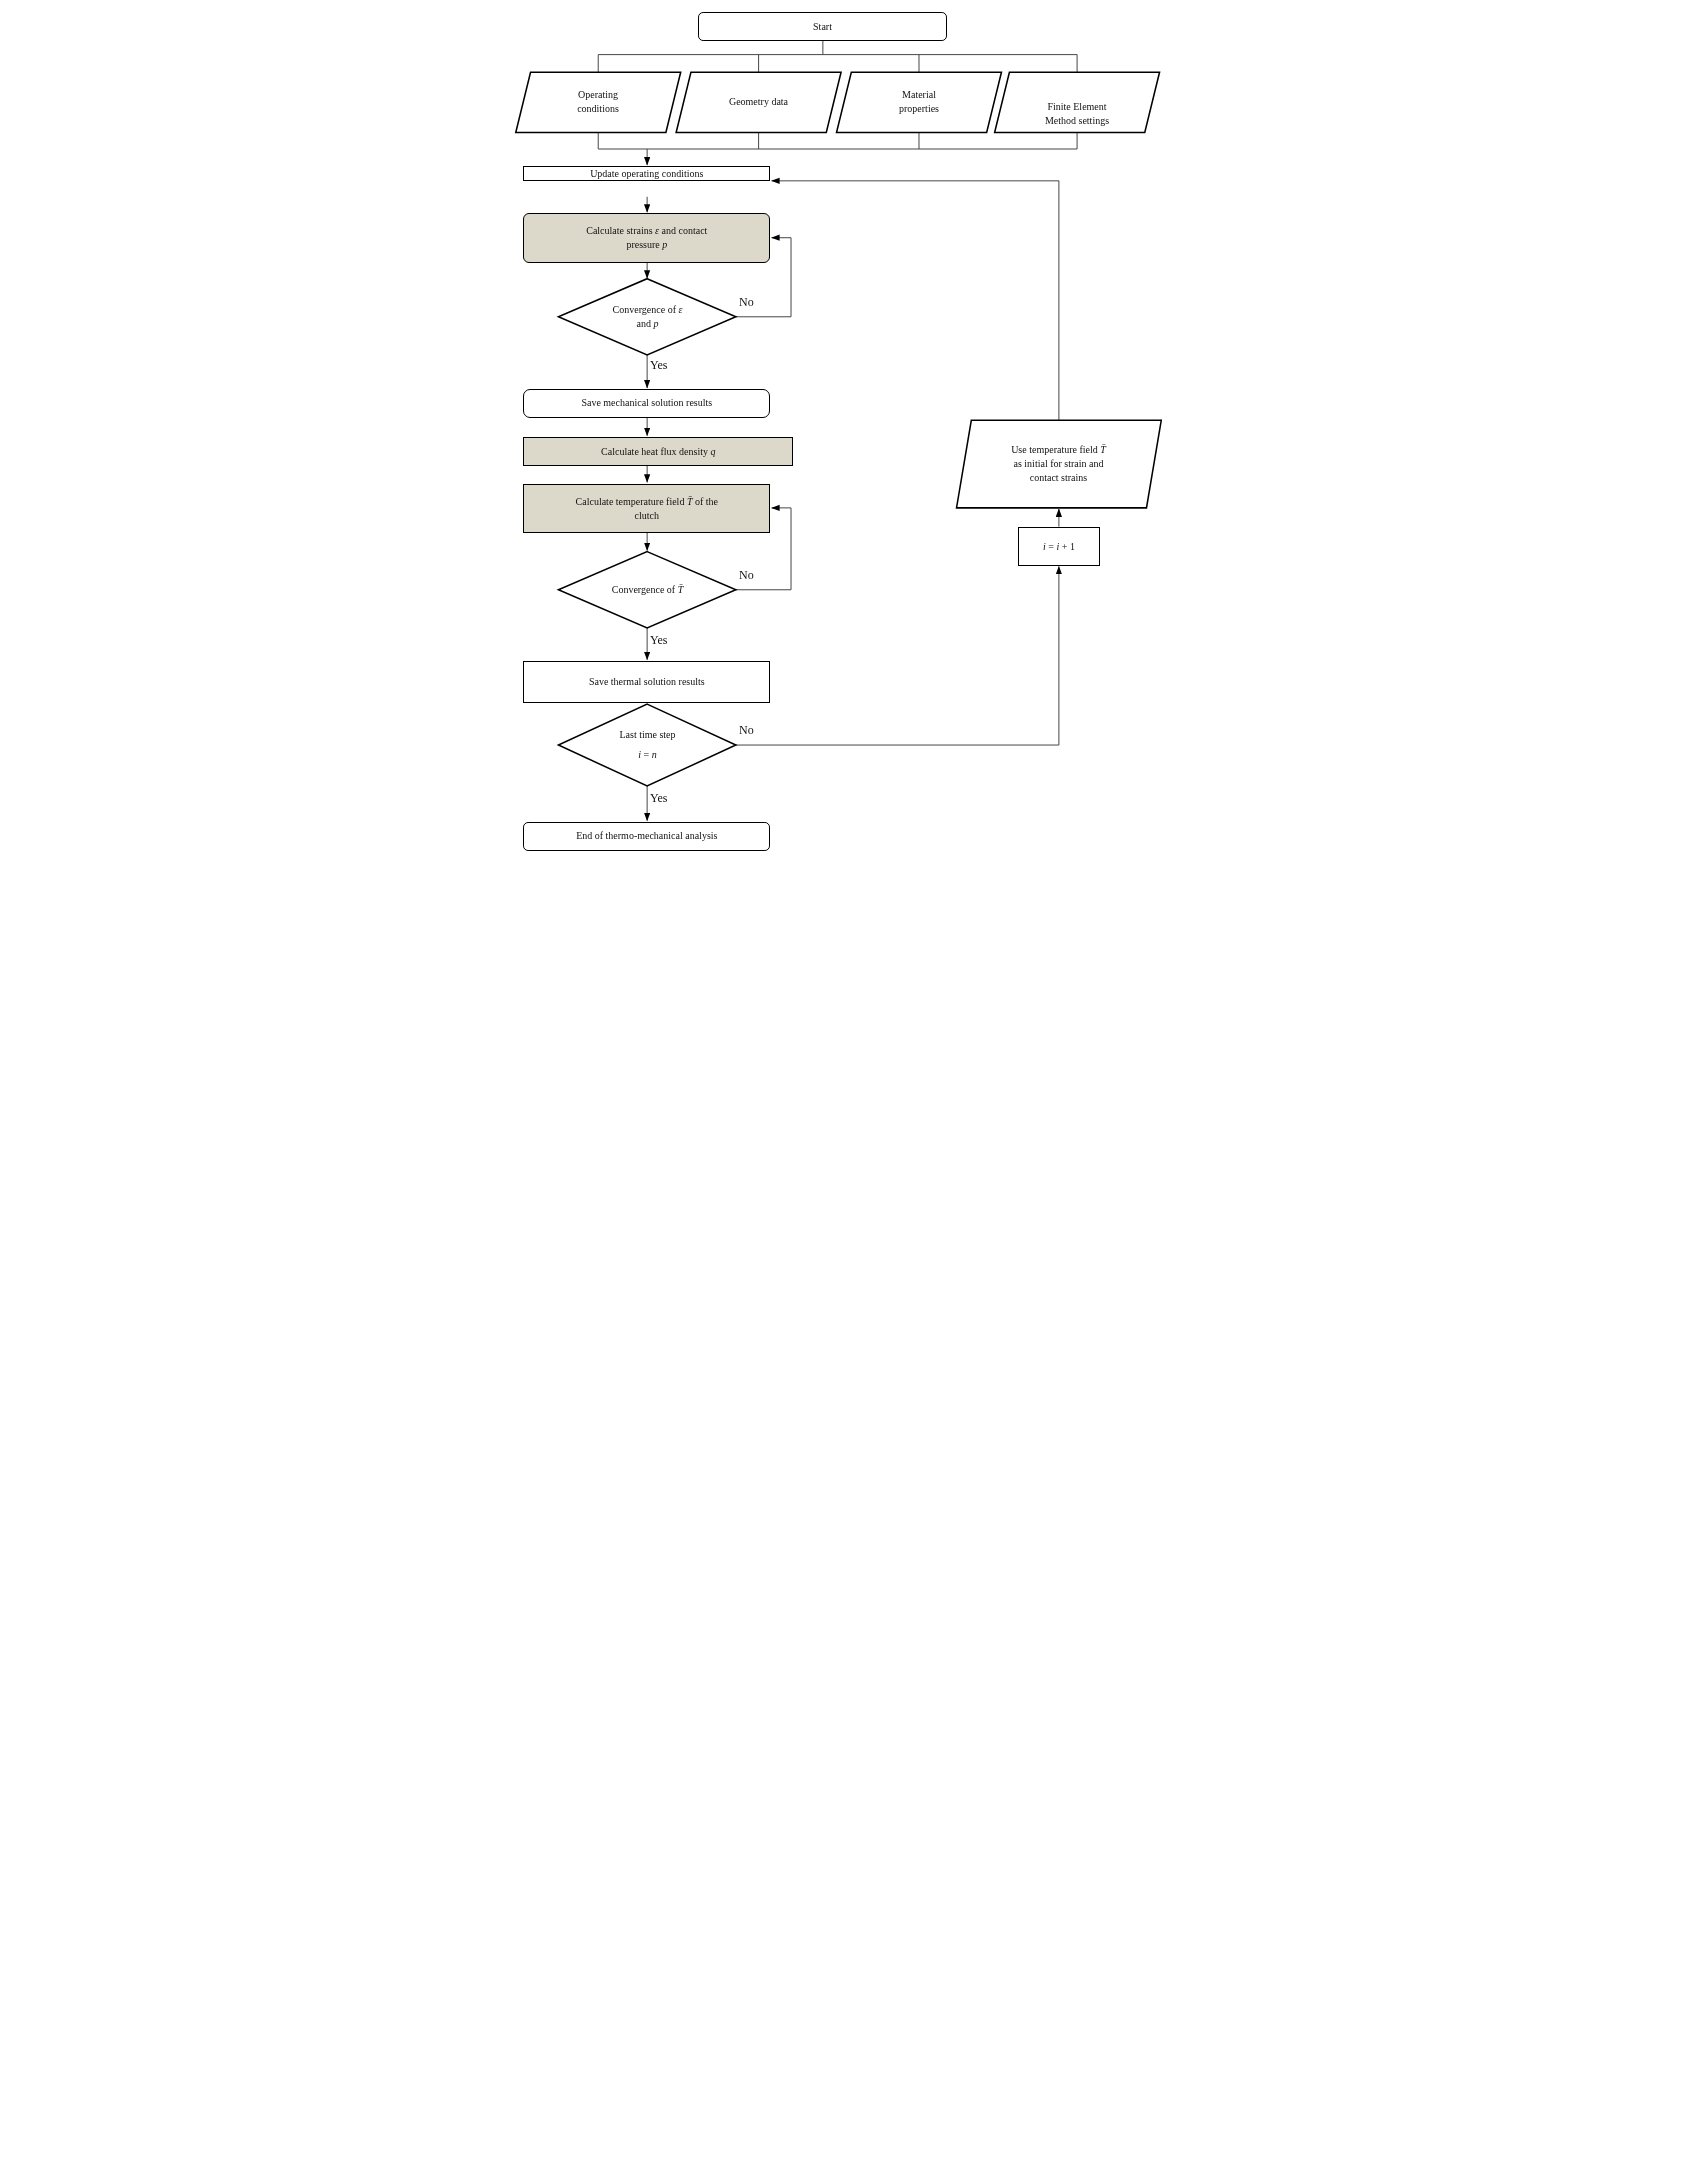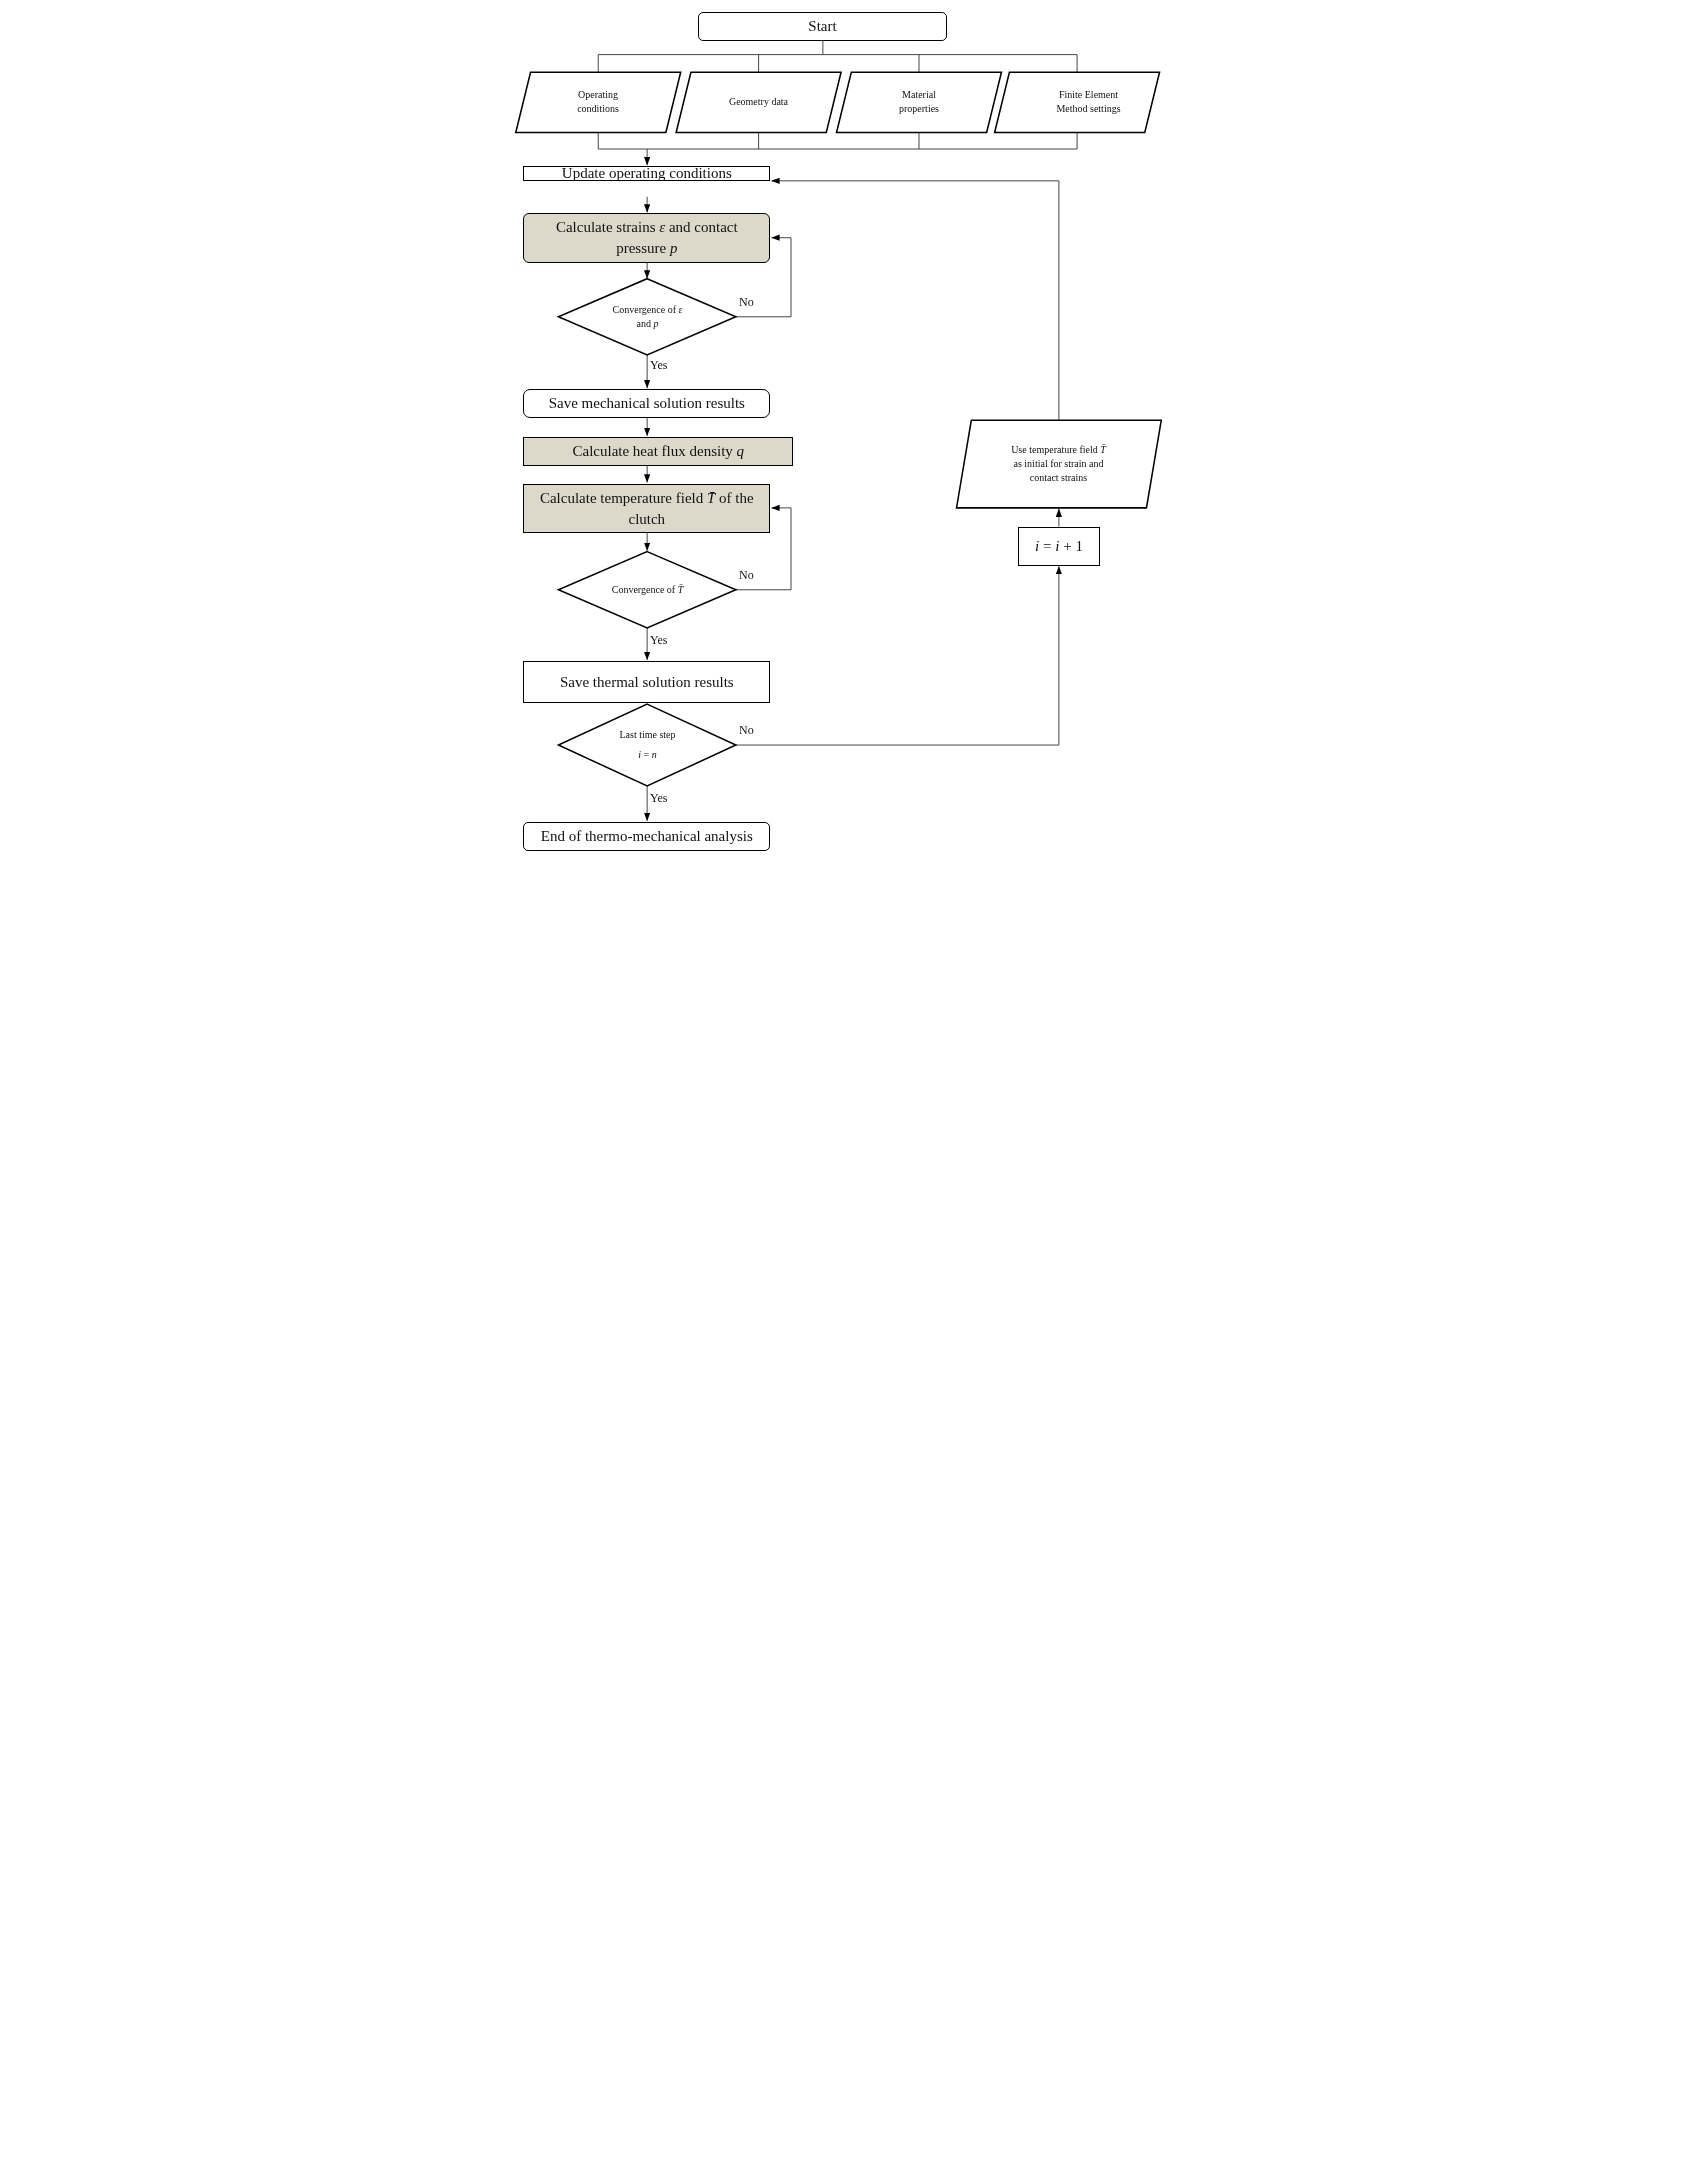--- a/index.html
+++ b/index.html
@@ -11,21 +11,21 @@
     background:#ffffff;
     font-family:"Liberation Serif","DejaVu Serif",serif;
     color:#111111;
     overflow:hidden;
   }
   svg.layer{position:absolute;left:0;top:0;width:673px;height:873px;}
   .box{
     position:absolute;box-sizing:border-box;
     border:1.7px solid #000;background:#ffffff;
     display:flex;align-items:center;justify-content:center;
-    text-align:center;font-size:15px;line-height:1.4;
+    text-align:center;font-size:10px;line-height:1.4;
   }
   .rounded{border-radius:5.1px;}
   .shaded{background:#dcd9cb;}
   .txt{
     position:absolute;display:flex;flex-direction:column;
     align-items:center;justify-content:center;
     text-align:center;font-size:10px;line-height:1.42;
   }
   .lbl{position:absolute;font-size:12px;}
   .tline{white-space:nowrap;}
@@ -128,21 +128,21 @@
 
   <div class="txt" style="left:37px;top:76px;width:114px;height:52px;">
     <div style="width:68px;">Operating conditions</div>
   </div>
   <div class="txt" style="left:186px;top:76px;width:137px;height:52px;">
     <div>Geometry data</div>
   </div>
   <div class="txt" style="left:358px;top:76px;width:114px;height:52px;">
     <div style="width:68px;">Material properties</div>
   </div>
-  <div class="txt" style="left:516px;top:76px;width:114px;height:52px;align-items:flex-end;">
+  <div class="txt" style="left:516px;top:88px;width:114px;height:52px;">
     <div style="width:91px;">Finite Element Method settings</div>
   </div>
 
   <div class="txt" style="left:75px;top:293px;width:137px;height:48px;">
     <div class="tline"><span>Convergence of </span><i>ε</i></div>
     <div class="tline"><span>and </span><i>p</i></div>
   </div>
 
   <div class="txt" style="left:75px;top:578px;width:137px;height:25px;">
     <div class="tline"><span>Convergence of </span><i>T̄</i></div>

